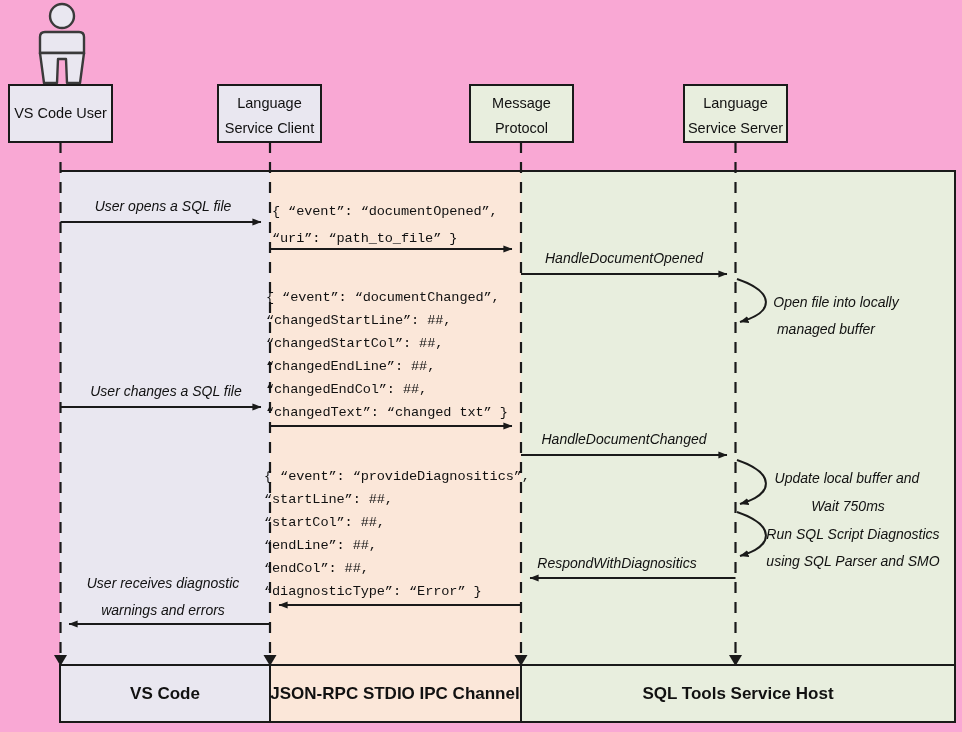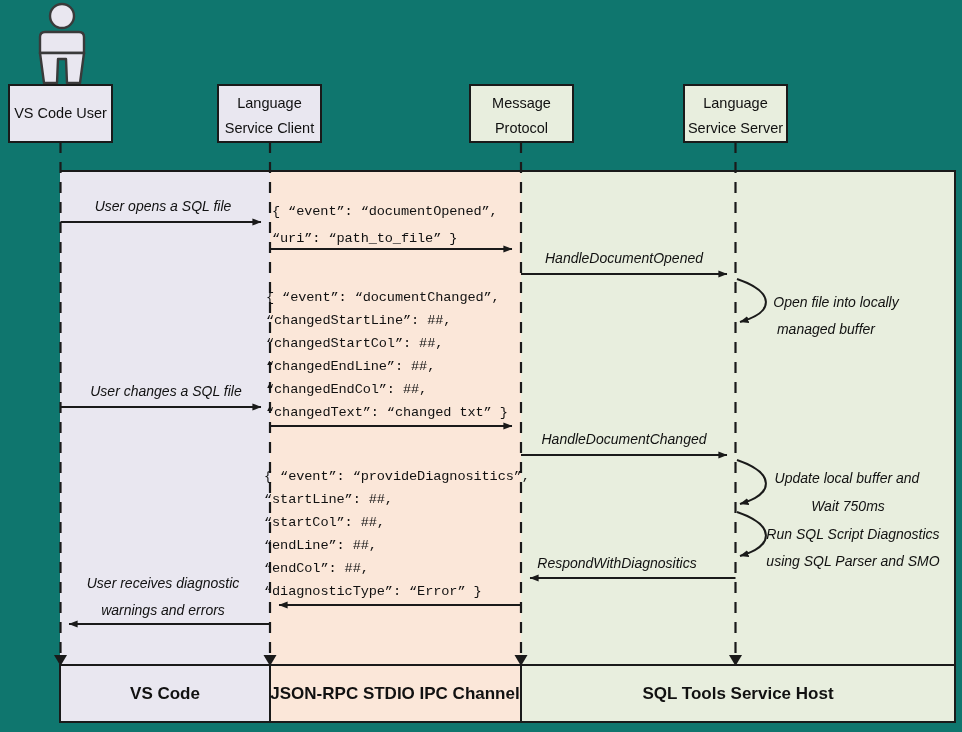--- a/index.html
+++ b/index.html
@@ -7,21 +7,21 @@
     padding: 0;
     background: #ffffff;
   }
   body {
     font-family: "Liberation Sans", sans-serif;
   }
   #canvas {
     position: relative;
     width: 962px;
     height: 732px;
-    background: #0f766e;
+    background: #f9a8d4;
     overflow: hidden;
   }
   #diagram-svg {
     position: absolute;
     left: 0;
     top: 0;
     width: 962px;
     height: 732px;
   }
   .hdr-label {

